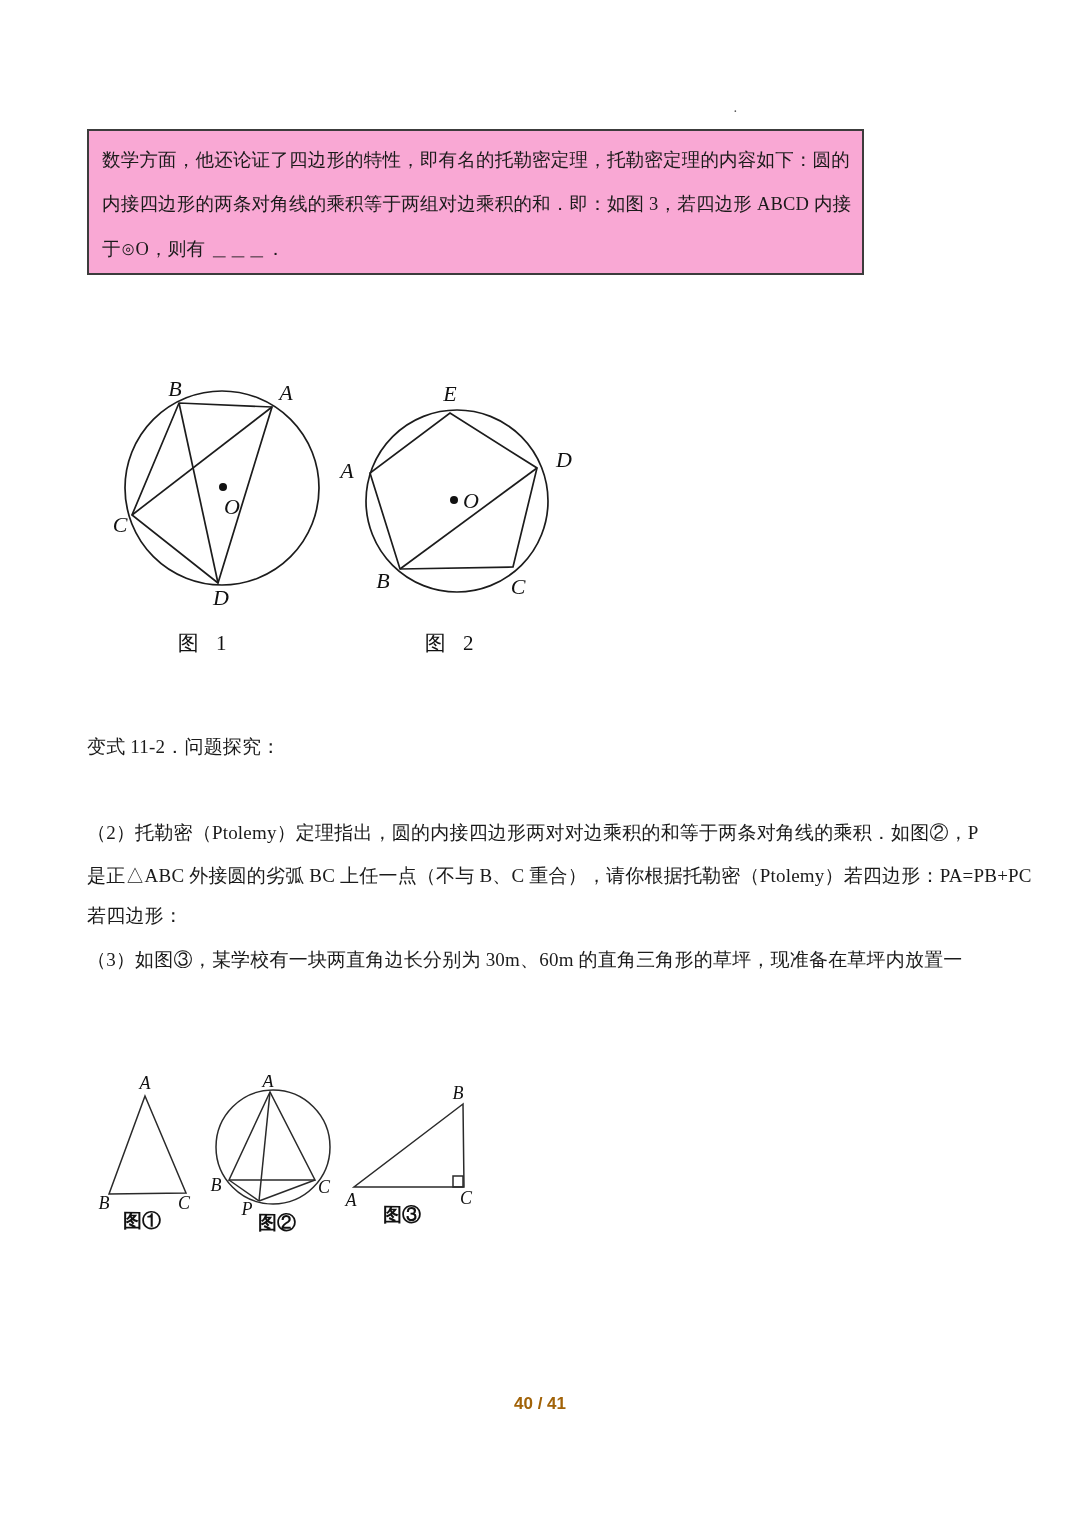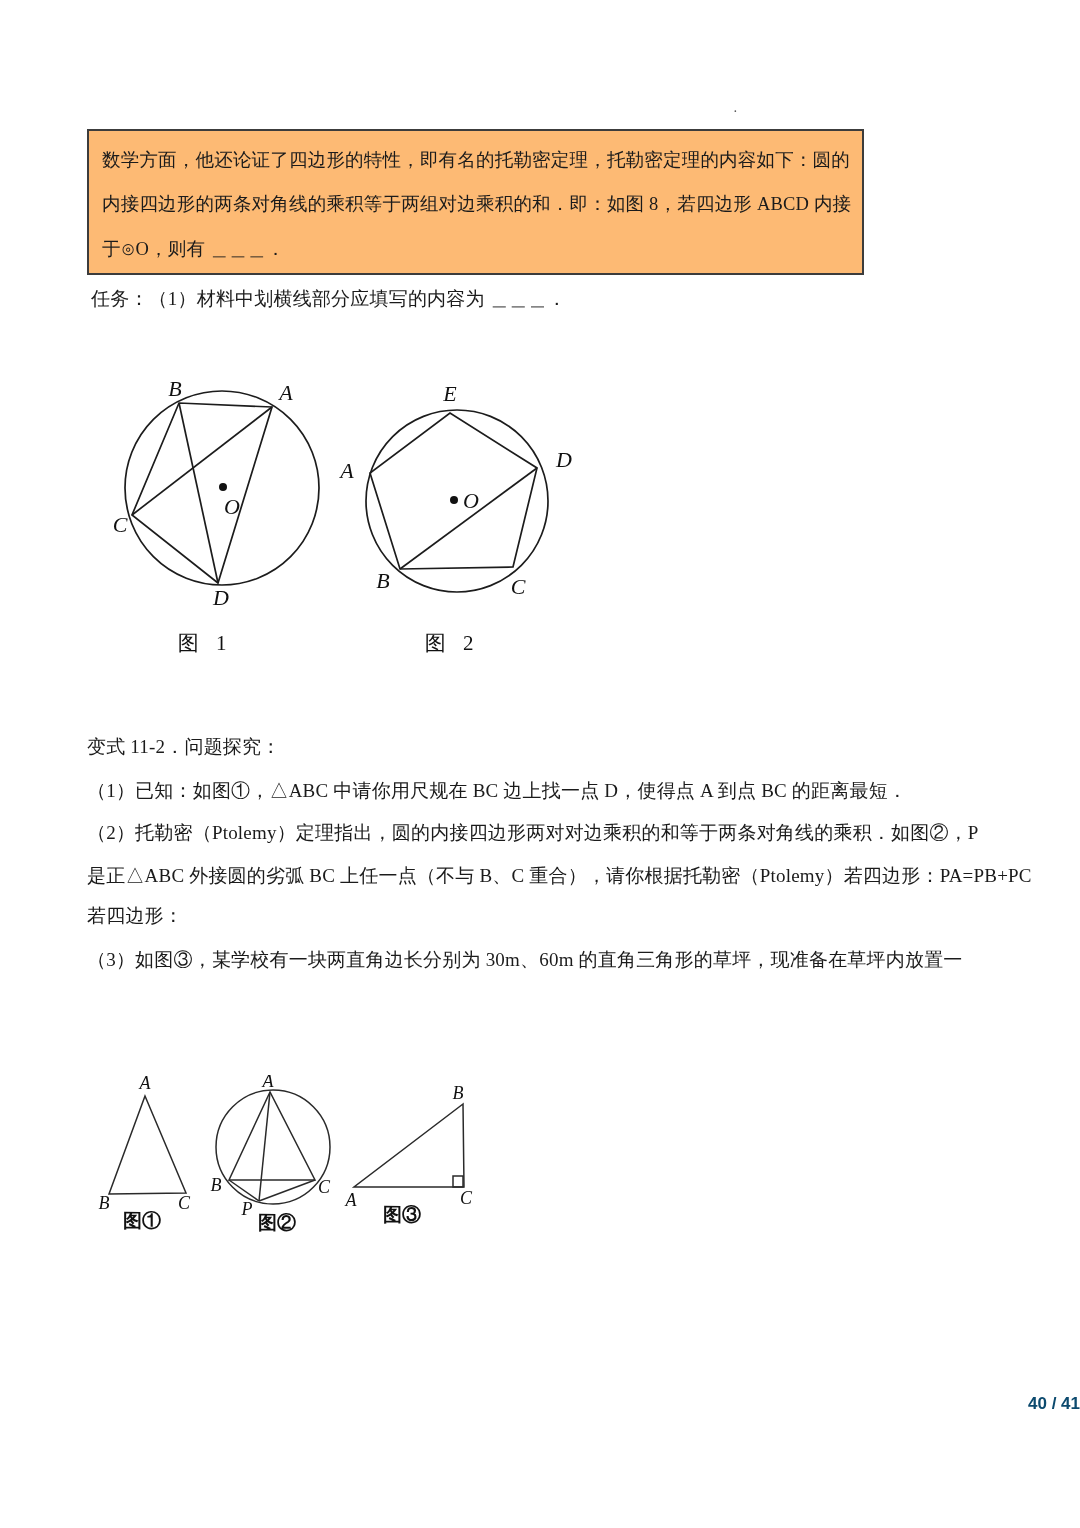--- a/index.html
+++ b/index.html
@@ -16,21 +16,21 @@
   .bodyline {
     font-size: 19px;
     line-height: 24px;
     letter-spacing: 0.2px;
   }
   .material-box {
     position: absolute;
     left: 87px; top: 129px;
     width: 773px; height: 142px;
     border: 2px solid #3c3c3c;
-    background: #fdba74;
+    background: #f9a8d4;
   }
   .material-box .mline {
     position: absolute;
     left: 13px;
     font-size: 18.5px;
     white-space: nowrap;
     letter-spacing: 0.2px;
   }
   .stray {
     position: absolute;
@@ -60,41 +60,40 @@
   svg .cap-s {
     font-family: "Liberation Serif", serif;
     font-size: 19px;
     font-weight: bold;
     fill: #111;
   }
   .page-number {
     position: absolute;
     left: 0; top: 1394px;
     width: 100%;
-    text-align: right;
+    text-align: center;
     font-family: "Liberation Sans", sans-serif;
     font-weight: bold;
     font-size: 17px;
-    color: #0c4a6e;
+    color: #a16207;
   }
 </style>
 </head>
 <body>
 
 <div class="page">
 
   <span class="stray">·</span>
 
   <div class="material-box">
     <div class="mline" style="top:16px">数学方面，他还论证了四边形的特性，即有名的托勒密定理，托勒密定理的内容如下：圆的</div>
-    <div class="mline" style="top:60px">内接四边形的两条对角线的乘积等于两组对边乘积的和．即：如图 8，若四边形 ABCD 内接</div>
+    <div class="mline" style="top:60px">内接四边形的两条对角线的乘积等于两组对边乘积的和．即：如图 3，若四边形 ABCD 内接</div>
     <div class="mline" style="top:105px">于⊙O，则有 ＿＿＿．</div>
   </div>
 
-  <div class="abs bodyline" style="left:91px; top:287px">任务：（1）材料中划横线部分应填写的内容为 ＿＿＿．</div>
 
   <svg class="abs" style="left:95px; top:372px" width="520" height="300" viewBox="0 0 520 300">
 
     <g>
       <circle class="geo" cx="127" cy="116" r="97"></circle>
       <polygon class="geo" points="177,35 84,31 37,143 123,211"></polygon>
       <line class="geo" x1="177" y1="35" x2="37" y2="143"></line>
       <line class="geo" x1="84" y1="31" x2="123" y2="211"></line>
       <circle cx="128" cy="115" r="4" fill="#111"></circle>
       <text class="vlbl" x="80" y="24" text-anchor="middle">B</text>
@@ -114,21 +113,20 @@
       <text class="vlbl" x="469" y="95" text-anchor="middle">D</text>
       <text class="vlbl" x="252" y="106" text-anchor="middle">A</text>
       <text class="vlbl" x="288" y="216" text-anchor="middle">B</text>
       <text class="vlbl" x="423" y="222" text-anchor="middle">C</text>
       <text class="vlbl" x="368" y="136" text-anchor="start">O</text>
       <text class="cap" x="357" y="278" text-anchor="middle">图 2</text>
     </g>
   </svg>
 
   <div class="abs bodyline" style="left:87px; top:735px">变式 11-2．问题探究：</div>
-  <div class="abs bodyline" style="left:87px; top:779px">（1）已知：如图①，△ABC 中请你用尺规在 BC 边上找一点 D，使得点 A 到点 BC 的距离最短．</div>
   <div class="abs bodyline" style="left:87px; top:821px">（2）托勒密（Ptolemy）定理指出，圆的内接四边形两对对边乘积的和等于两条对角线的乘积．如图②，P</div>
   <div class="abs bodyline" style="left:87px; top:864px">是正△ABC 外接圆的劣弧 BC 上任一点（不与 B、C 重合），请你根据托勒密（Ptolemy）若四边形：PA=PB+PC</div>
   <div class="abs bodyline" style="left:87px; top:904px">若四边形：</div>
   <div class="abs bodyline" style="left:87px; top:948px">（3）如图③，某学校有一块两直角边长分别为 30m、60m 的直角三角形的草坪，现准备在草坪内放置一</div>
 
   <svg class="abs" style="left:95px; top:1075px" width="420" height="165" viewBox="0 0 420 165">
 
     <g>
       <polygon class="geo-s" points="50,21 14,119 91,118"></polygon>
       <text class="vlbl-s" x="50" y="14" text-anchor="middle">A</text>

